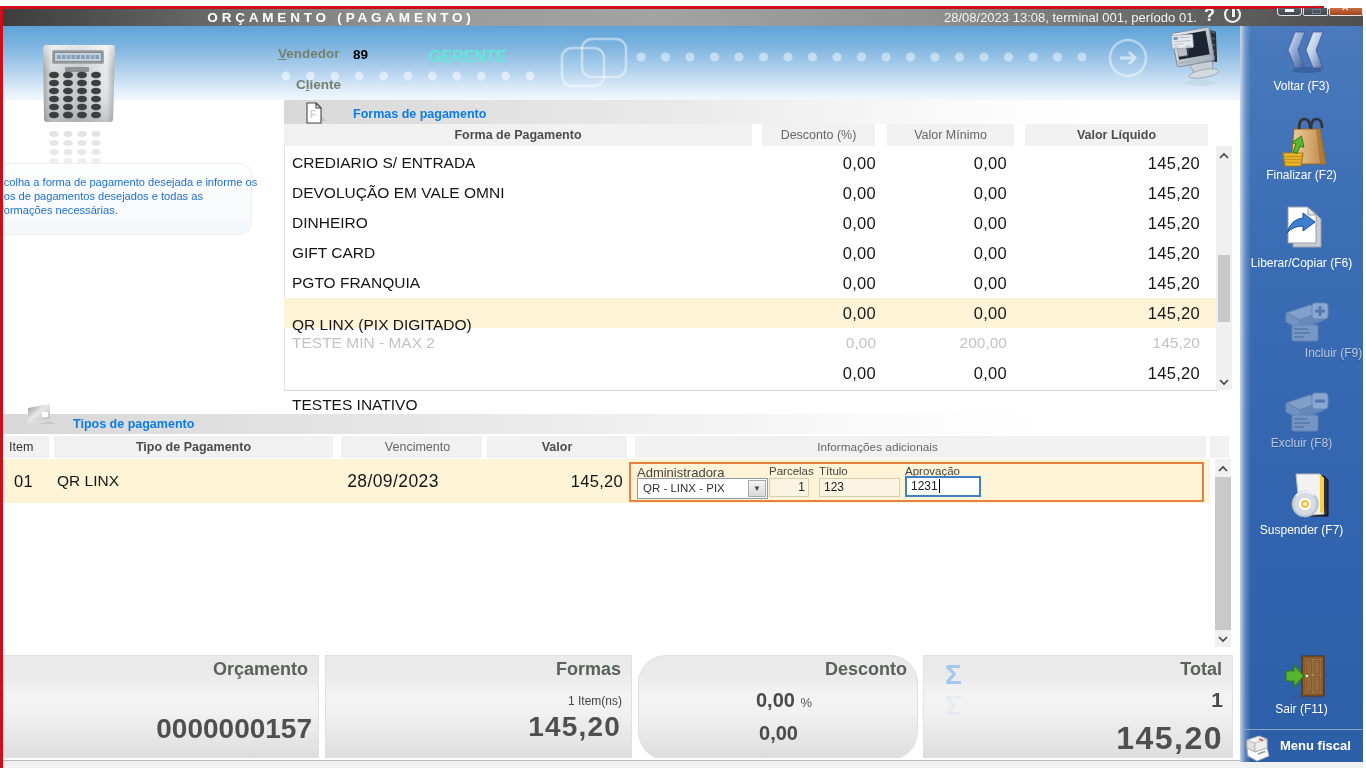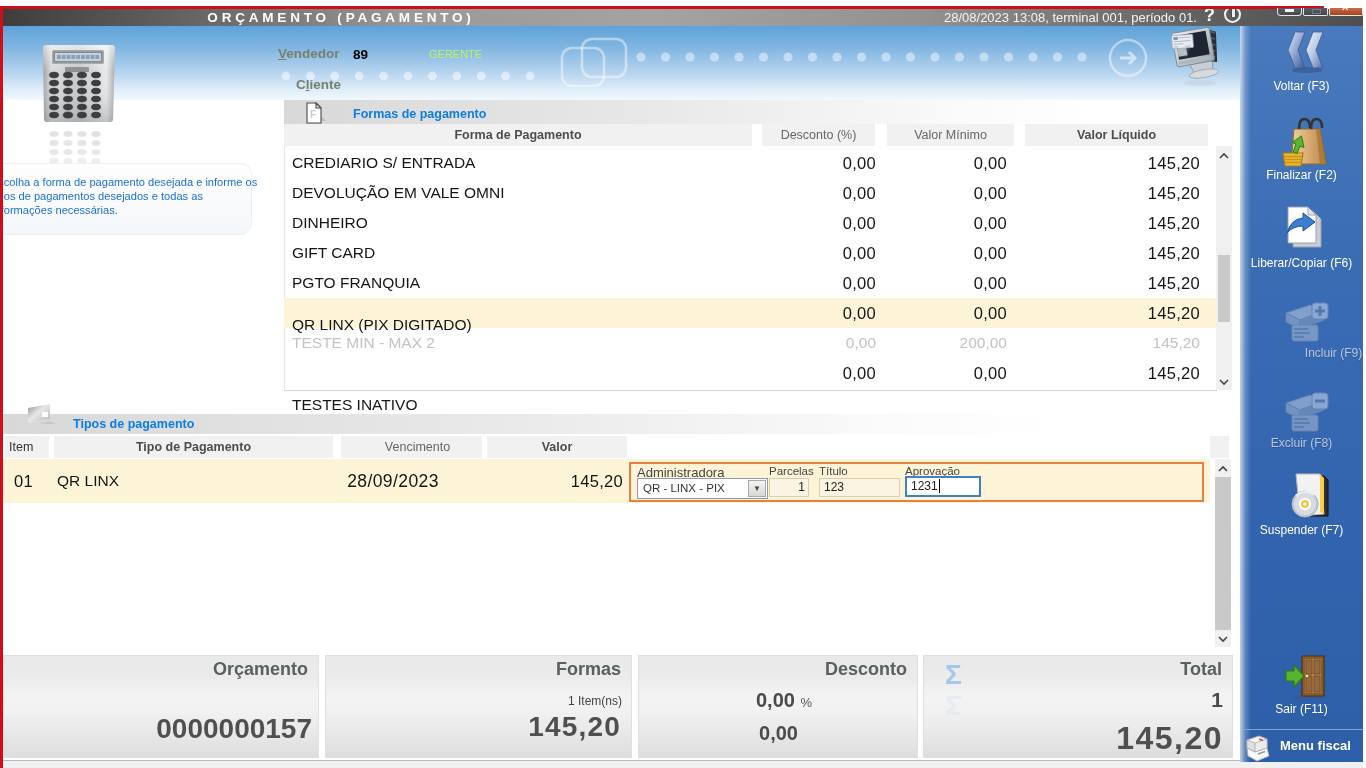--- a/index.html
+++ b/index.html
@@ -50,21 +50,21 @@
     <div class="abs datetime">28/08/2023 13:08, terminal 001, período 01.</div>
     <div class="abs" style="left:1201px;top:-4px;font-size:18px;font-weight:bold;color:#fafafa;">?</div>
     <div class="abs" style="left:1221px;top:-3px;width:13px;height:13px;border:2.5px solid #f2f2f2;border-radius:50%;"></div>
     <div class="abs" style="left:1227.5px;top:-2px;width:3.5px;height:10px;background:#f2f2f2;border-left:1px solid #4a4a4a;border-right:1px solid #4a4a4a;"></div>
   </div>
   <div class="abs bluehead" id="bluehead"></div>
   <div class="abs content"></div>
 
   <div class="abs label-v" style="left:278px;top:40px;"><span style="text-decoration:underline">V</span>endedor</div>
   <div class="abs" style="left:353px;top:41px;font-size:13.5px;font-weight:bold;color:#000;">89</div>
-  <div class="abs" style="left:429px;top:42px;font-size:11px;font-weight:normal;color:#bef264;">GERENTE</div>
+  <div class="abs" style="left:429px;top:42px;font-size:16px;font-weight:bold;color:#5eead4;">GERENTE</div>
   <div class="abs label-v" style="left:296px;top:71px;">C<span style="text-decoration:underline">l</span>iente</div>
 
   <svg class="abs" style="left:38px;top:36px;" width="82" height="126" viewBox="0 0 82 126">
     <defs>
       <linearGradient id="calcbody" x1="0" y1="0" x2="1" y2="0">
         <stop offset="0" stop-color="#9fa1a3"></stop>
           <stop offset="0.12" stop-color="#d8dadc"></stop>
         <stop offset="0.5" stop-color="#c4c6c8"></stop>
           <stop offset="0.88" stop-color="#e8e9ea"></stop>
         <stop offset="1" stop-color="#a9abad"></stop>
@@ -214,20 +214,21 @@
           <stop offset="0.45" stop-color="#e8e8e8"></stop>
           <stop offset="1" stop-color="#b5b5b5"></stop>
     </linearGradient>
       </defs>
   </svg>
   <div class="abs sectitle" style="left:73px;top:411px;">Tipos de pagamento</div>
   <div class="hcell" style="left:5px;top:430px;width:44px;height:22px;line-height:22px;color:#333;text-align:left;padding-left:4px;box-sizing:border-box;font-size:12.5px;">Item</div>
   <div class="hcell" style="left:54px;top:430px;width:279px;height:22px;line-height:22px;font-weight:bold;color:#4d4d4d;">Tipo de Pagamento</div>
   <div class="hcell" style="left:341px;top:430px;width:141px;height:22px;line-height:22px;padding-left:12px;box-sizing:border-box;">Vencimento</div>
   <div class="hcell" style="left:487px;top:430px;width:140px;height:22px;line-height:22px;font-weight:bold;color:#4d4d4d;">Valor</div>
+  <div class="hcell" style="left:635px;top:430px;width:571px;height:22px;line-height:22px;padding-right:86px;box-sizing:border-box;font-size:11.8px;">Informações adicionais</div>
   <div class="hcell" style="left:1210px;top:430px;width:19px;height:22px;"></div>
   <div class="abs cream" style="left:3px;top:453px;width:1207px;height:44px;"></div>
   <div class="abs rownum" style="left:14px;top:453px;line-height:44px;">01</div>
   <div class="abs rowtxt" style="left:57px;top:453px;line-height:44px;">QR LINX</div>
   <div class="abs rownum" style="left:346px;top:453px;width:94px;line-height:44px;text-align:center;font-size:17.5px;letter-spacing:0.4px;">28/09/2023</div>
   <div class="abs rownum" style="left:500px;top:453px;width:123px;line-height:44px;">145,20</div>
   <div class="abs" style="left:629px;top:456px;width:571px;height:36px;border:2px solid #e8813f;">
     <div class="abs" style="left:6px;top:1px;font-size:13px;color:#444;">Administradora</div>
     <div class="abs" style="left:6px;top:14px;width:129px;height:19px;background:#fff;border:1px solid #8e9aa5;">
       <div class="abs" style="left:5px;top:2.5px;font-size:11.5px;color:#333;">QR - LINX - PIX</div>
@@ -252,21 +253,21 @@
 
   <div class="panel" style="left:3px;width:314px;">
     <div class="ptitle">Orçamento</div>
     <div class="pbig" style="top:57px;right:6px;font-size:28px;">0000000157</div>
   </div>
   <div class="panel" style="left:325px;width:305px;">
     <div class="ptitle">Formas</div>
     <div class="abs" style="top:38px;right:9px;font-size:12px;color:#444;">1 Item(ns)</div>
     <div class="pbig" style="top:55px;right:10px;font-size:28px;letter-spacing:1.2px;">145,20</div>
   </div>
-  <div class="panel" style="left:638px;width:278px;">
+  <div class="panel" style="left:638px;width:278px;border-radius:28px;">
     <div class="ptitle">Desconto</div>
     <div class="abs" style="top:33px;left:117px;font-size:20px;font-weight:bold;color:#4a4a4a;">0,00 <span style="font-size:13px;font-weight:normal;color:#555;">%</span></div>
     <div class="abs" style="top:66px;left:79px;width:80px;text-align:right;font-size:20px;font-weight:bold;color:#4a4a4a;">0,00</div>
   </div>
   <div class="panel" style="left:923px;width:308px;">
     <div class="ptitle">Total</div>
     <div class="abs" style="top:3px;left:21px;font-size:28px;font-weight:bold;color:#a5c7ef;">Σ</div>
     <div class="abs" style="top:33px;left:21px;font-size:28px;font-weight:bold;color:#a5c7ef;opacity:0.14;transform:scaleY(-1);">Σ</div>
     <div class="abs" style="top:32px;right:9px;font-size:21px;font-weight:bold;color:#4a4a4a;">1</div>
     <div class="pbig" style="top:64px;right:9px;font-size:32px;letter-spacing:1.5px;">145,20</div>

